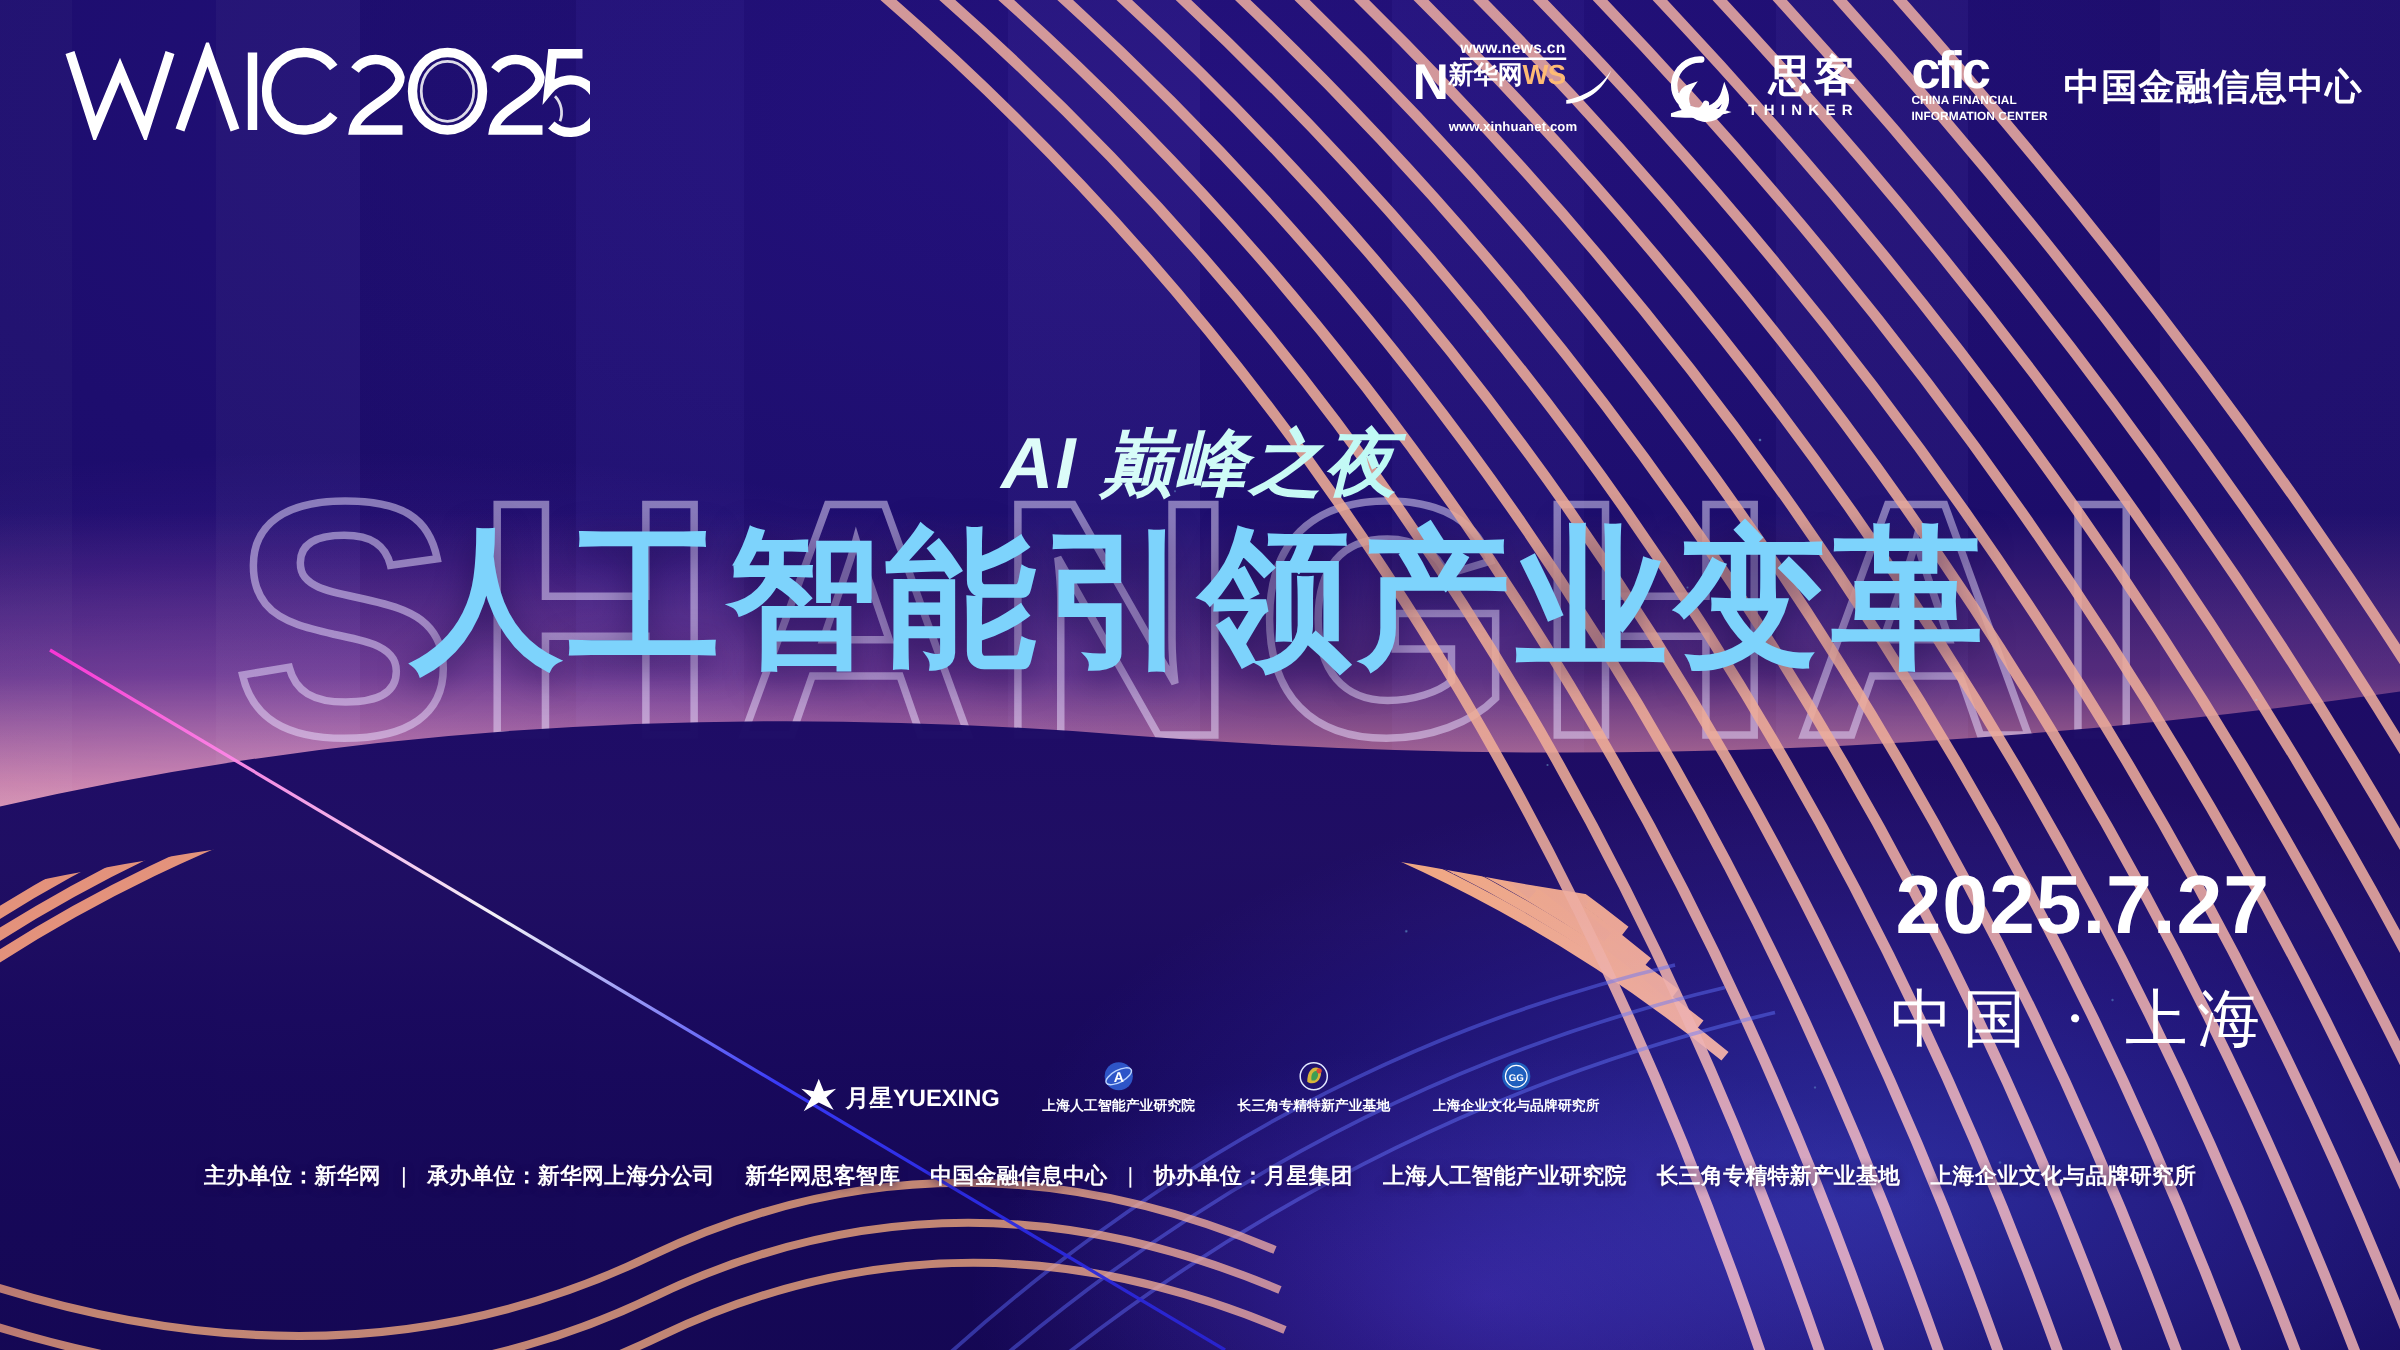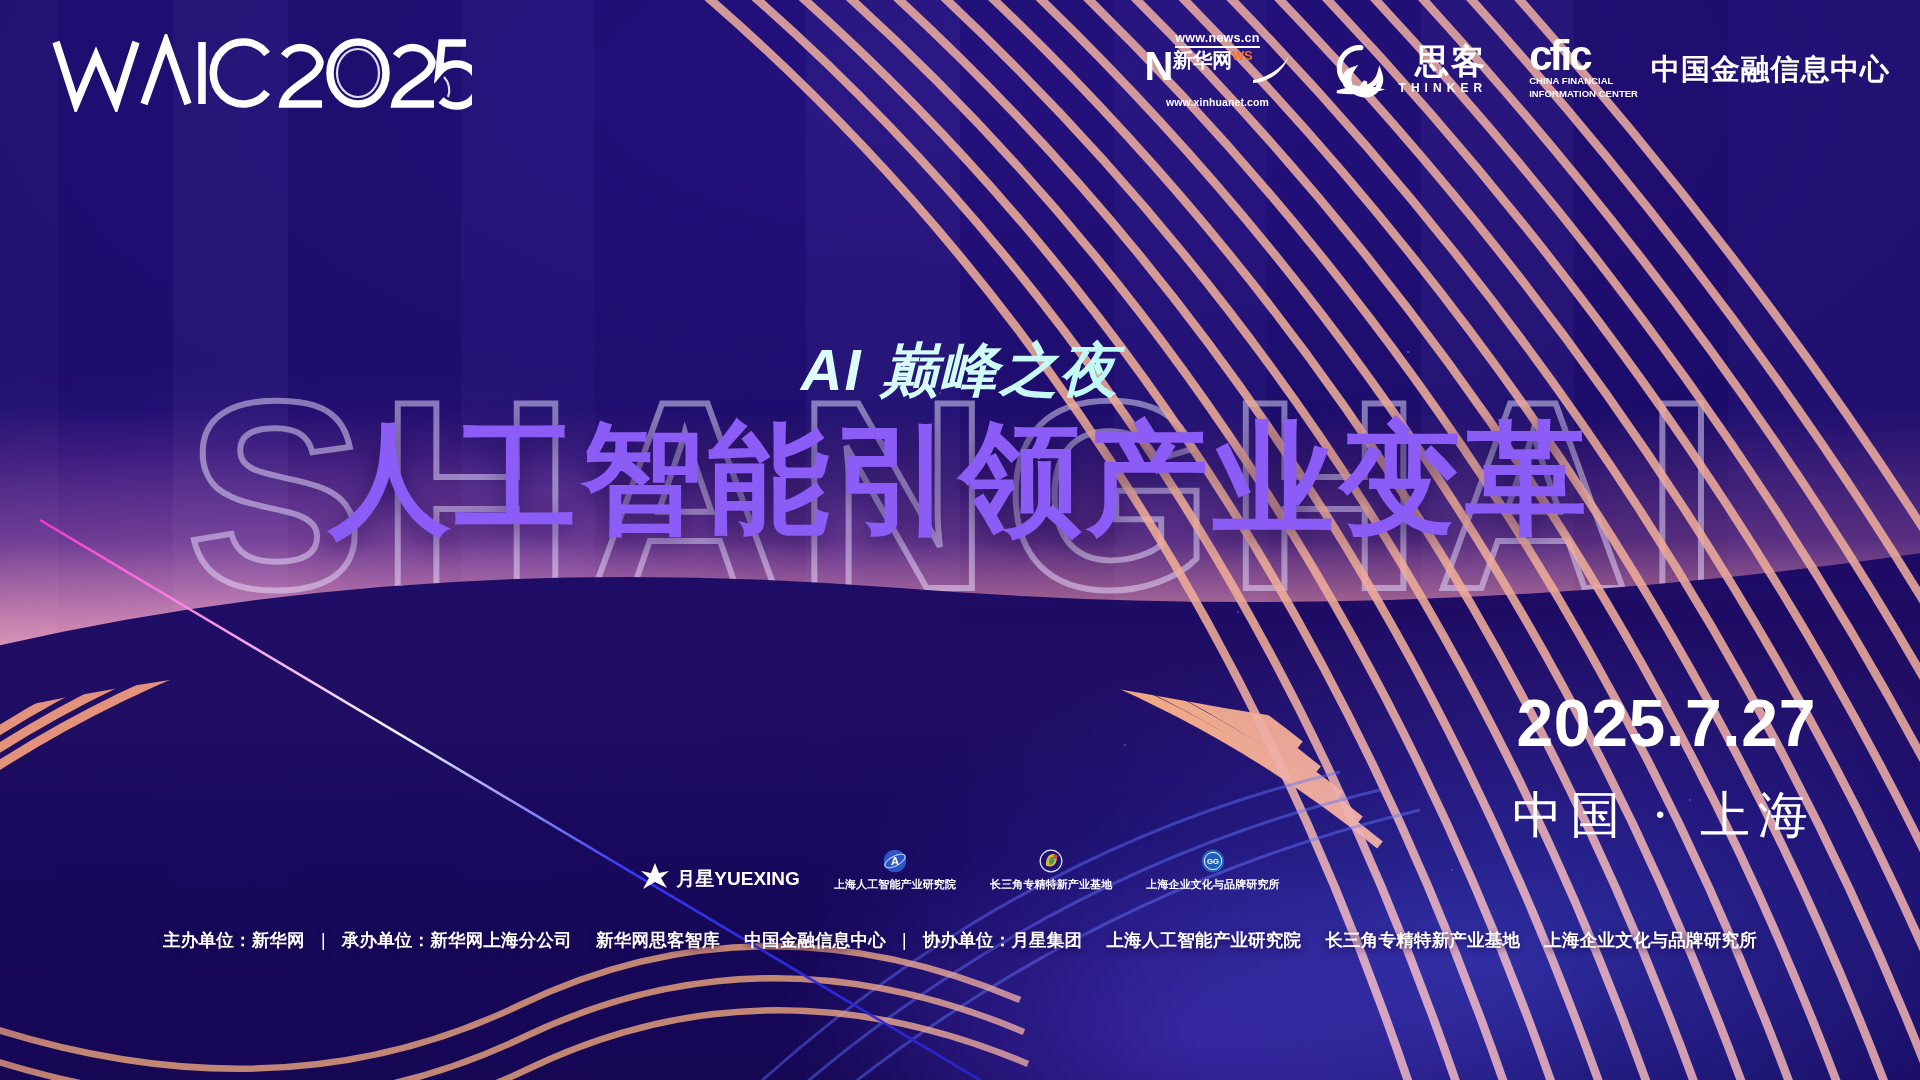--- a/index.html
+++ b/index.html
@@ -102,21 +102,21 @@
   }
 
   
   .xinhua{display:flex;flex-direction:column;align-items:center;line-height:1;}
   .xh-url-top{font-size:12.5px;font-weight:700;color:#fff;letter-spacing:.02em;
     border-bottom:2px solid #fff;padding-bottom:1px;margin-bottom:2px;}
   .xh-mid{display:flex;align-items:stretch;}
   .xh-n{font-size:40px;font-weight:900;color:#fff;line-height:.82;letter-spacing:-.04em;}
   .xh-cn-wrap{display:flex;flex-direction:row;justify-content:flex-start;margin-left:1px;}
   .xh-cn{font-size:20px;font-weight:900;color:#fff;line-height:1.02;letter-spacing:-.01em;}
-  .xh-ws{font-size:13px;font-weight:900;color:#f97316;line-height:.9;letter-spacing:-.02em;}
+  .xh-ws{font-size:22px;font-weight:900;color:#fdba74;line-height:.9;letter-spacing:-.02em;}
   .xh-url-bot{font-size:10.5px;font-weight:700;color:#fff;letter-spacing:.01em;margin-top:13px;}
 
   
   .thinker{display:flex;align-items:center;gap:10px;}
   .tk-mark{width:56px;height:56px;}
   .tk-text{display:flex;flex-direction:column;align-items:flex-end;}
   .tk-cn{font-size:34px;font-weight:700;color:#fff;line-height:1;letter-spacing:.06em;
     font-family:"DejaVu Serif","Liberation Serif",serif;}
   .tk-en{font-size:12px;font-weight:700;color:#fff;letter-spacing:.42em;margin-top:3px;}
 
@@ -130,21 +130,21 @@
   
   .subtitle{
     position:absolute;left:0;right:0;top:332px;text-align:center;
     font-size:58px;font-weight:700;font-style:italic;letter-spacing:.03em;
     background:linear-gradient(100deg,#ffffff 0%,#ffffff 26%,#cdfbf6 52%,#8ef2f0 76%,#66e9ef 100%);
     -webkit-background-clip:text;background-clip:text;color:transparent;
     text-shadow:none;
   }
   .headline{
     position:absolute;left:0;right:0;top:415px;text-align:center;
-    font-size:122px;font-weight:900;color:#8b5cf6;letter-spacing:.035em;
+    font-size:122px;font-weight:900;color:#7dd3fc;letter-spacing:.035em;
     line-height:1.05;
     text-shadow:0 6px 26px rgba(20,6,70,.55);
   }
 
   
   .date{
     position:absolute;right:104px;top:690px;
     font-size:66px;font-weight:900;color:#fff;letter-spacing:.01em;line-height:1;
   }
   .place{

